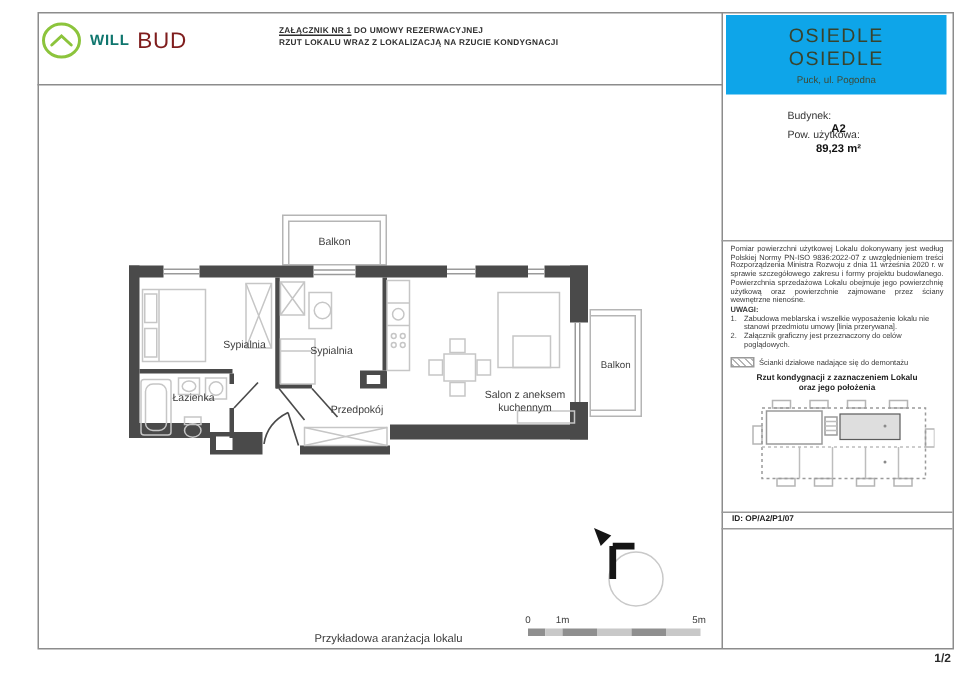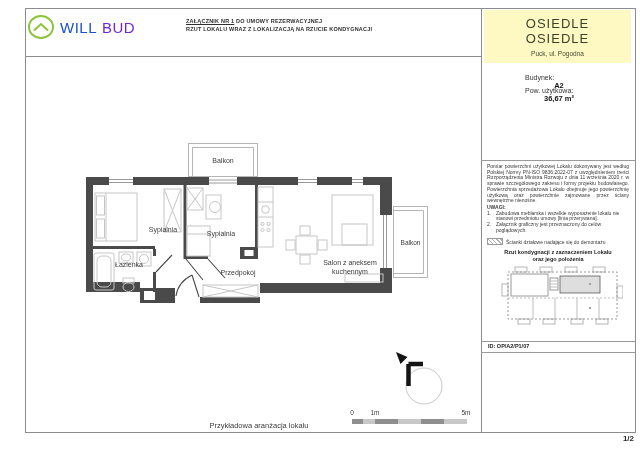--- a/index.html
+++ b/index.html
@@ -4,30 +4,30 @@
 <style>
   html,body{margin:0;padding:0;background:#fff;}
   .page{position:relative;width:640px;height:452px;background:#ffffff;
         font-family:"Liberation Sans",sans-serif;overflow:hidden;}
   .abs{position:absolute;}
   .doc-border{left:25px;top:8px;width:609px;height:423px;border:1px solid #8c8c8c;}
   .hdr-divider{left:25px;top:56px;width:457px;height:1px;background:#8c8c8c;}
   .panel-divider{left:481px;top:8px;width:1px;height:424px;background:#8c8c8c;}
 
   .logo{left:27px;top:13px;display:flex;align-items:center;gap:5px;}
-  .logo-will{font-size:15px;font-weight:normal;color:#1d4ed8;letter-spacing:.5px;}
-  .logo-bud{font-size:15px;font-weight:normal;color:#6d28d9;letter-spacing:.5px;}
+  .logo-will{font-size:10px;font-weight:bold;color:#0f766e;letter-spacing:.5px;}
+  .logo-bud{font-size:15px;font-weight:normal;color:#7f1d1d;letter-spacing:.5px;}
 
   .attachment{left:186px;top:17px;font-size:5.5px;font-weight:bold;color:#2e2e2e;
               line-height:8px;letter-spacing:.2px;}
   .attachment .u{text-decoration:underline;}
 
   .panel{left:481px;top:8px;width:154px;height:424px;}
   .panel .abs{position:absolute;}
-  .green-box{left:3px;top:2px;width:147px;height:53px;background:#fef9c3;
+  .green-box{left:3px;top:2px;width:147px;height:53px;background:#0ea5e9;
              display:flex;flex-direction:column;align-items:center;justify-content:center;}
   .estate-name{font-size:13px;letter-spacing:1px;color:#39432c;line-height:15px;}
   .estate-address{font-size:6.5px;margin-top:4px;color:#3f4a35;}
 
   .details{left:7px;top:66px;width:142px;}
   .drow{display:flex;height:13.2px;align-items:center;flex-direction:column;}
   .dlabel{width:68px;font-size:7px;color:#333;}
   .dvalue{font-size:7.5px;font-weight:bold;color:#101010;}
 
   .pdivider{background:#9a9a9a;height:1px;left:0;width:154px;}
@@ -213,21 +213,21 @@
       <div class="estate-address">Puck, ul. Pogodna</div>
     </div>
 
     <div class="abs details">
       <div class="drow">
         <span class="dlabel">Budynek:</span>
         <span class="dvalue">A2</span>
         </div>
       <div class="drow">
         <span class="dlabel">Pow. użytkowa:</span>
-        <span class="dvalue">36,67 m²</span>
+        <span class="dvalue">89,23 m²</span>
         </div>
     </div>
 
     <div class="abs pdivider" style="top:152px;"></div>
 
     <div class="abs legal">Pomiar powierzchni użytkowej Lokalu dokonywany jest według Polskiej Normy PN-ISO 9836:2022-07 z uwzględnieniem treści Rozporządzenia Ministra Rozwoju z dnia 11 września 2020 r. w sprawie szczegółowego zakresu i formy projektu budowlanego. Powierzchnia sprzedażowa Lokalu obejmuje jego powierzchnię użytkową oraz powierzchnie zajmowane przez ściany wewnętrzne nienośne.</div>
 
     <div class="abs remarks">
       <div class="remarks-title">UWAGI:</div>
       <div class="remark">

